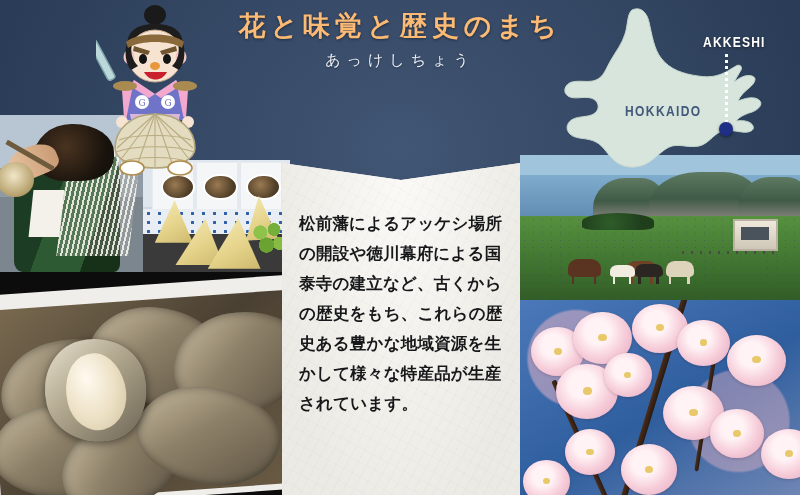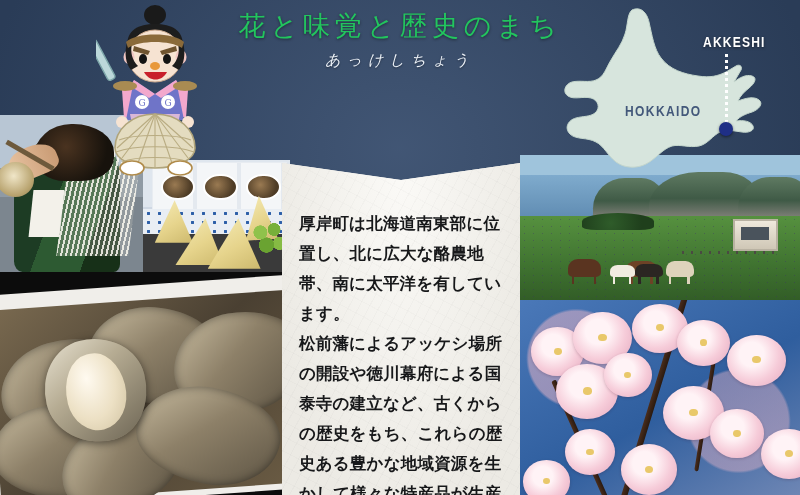--- a/index.html
+++ b/index.html
@@ -22,29 +22,28 @@
     background-blend-mode:overlay,overlay,normal;
   }
   .bg::after{
     content:"";position:absolute;inset:0;
     background:radial-gradient(ellipse at 50% 30%,rgba(255,255,255,.07),rgba(0,0,0,.18) 75%);
   }
 
   
   .head{position:absolute;left:196px;top:8px;width:408px;text-align:center;z-index:26;}
   .tagline{
-    color:#22c55e;font-size:27px;letter-spacing:5px;font-weight:400;
+    color:#fdba74;font-size:27px;letter-spacing:5px;font-weight:700;
     font-family:"DejaVu Serif","Liberation Serif",serif;
     text-shadow:0 1px 3px rgba(0,0,0,.45);white-space:nowrap;
   }
   .kana{
     margin-top:7px;color:#eef3f9;font-size:15px;letter-spacing:6px;
     font-family:"DejaVu Serif","Liberation Serif",serif;
     text-shadow:0 1px 2px rgba(0,0,0,.4);
-    font-style:italic;
   }
   .bigname{
     margin-top:1px;color:#ffffff;font-size:62px;line-height:1.02;letter-spacing:7px;
     font-family:"DejaVu Serif","Liberation Serif",serif;font-weight:400;
     text-shadow:0 2px 6px rgba(0,0,0,.45);
   }
 
   
   .photo{position:absolute;overflow:hidden;}
   .photo .inner{position:absolute;inset:0;}
@@ -385,18 +384,17 @@
     </svg>
   </div>
 
   <div class="head">
     <div class="tagline">花と味覚と歴史のまち</div>
     <div class="kana">あっけしちょう</div>
   </div>
 
   <div id="panel">
     <div class="body">
-      <p>厚岸町は北海道南東部に位置し、北に広大な酪農地帯、南に太平洋を有しています。</p>
       <p>松前藩によるアッケシ場所の開設や徳川幕府による国泰寺の建立など、古くからの歴史をもち、これらの歴史ある豊かな地域資源を生かして様々な特産品が生産されています。</p>
     </div>
   </div>
 
 </div>
 
 </body></html>

